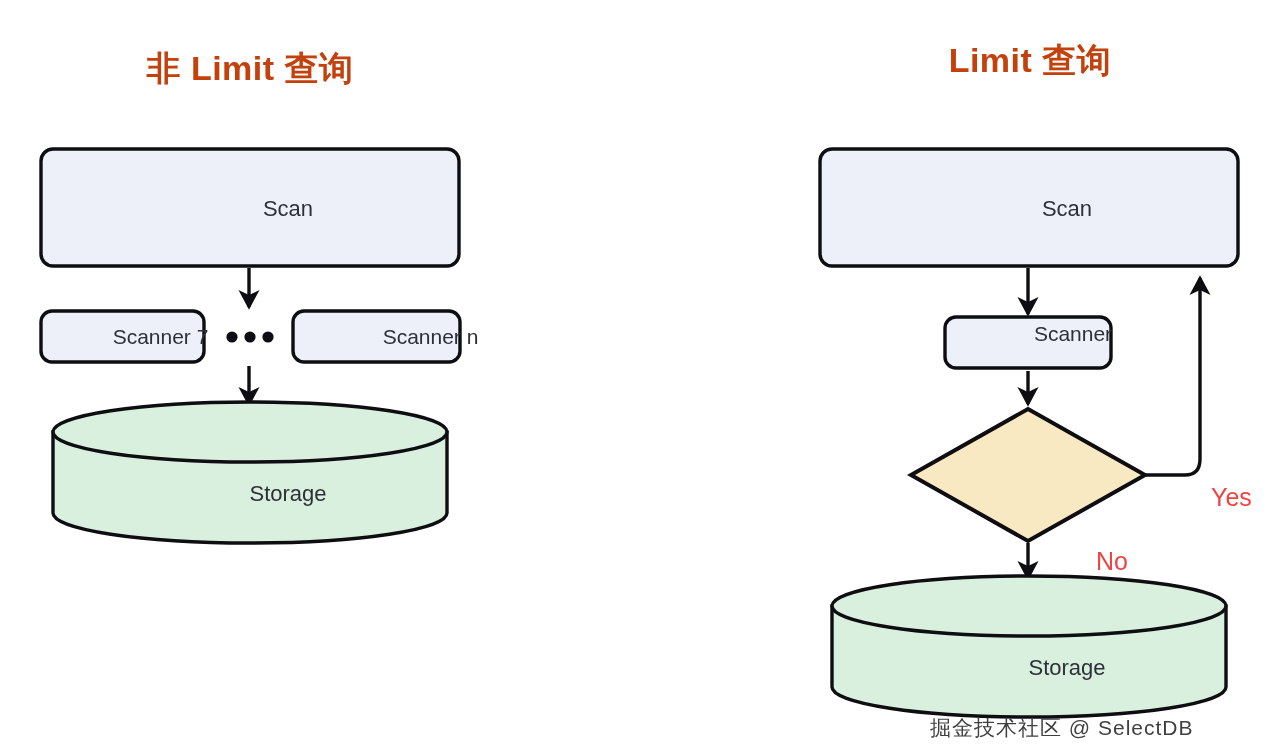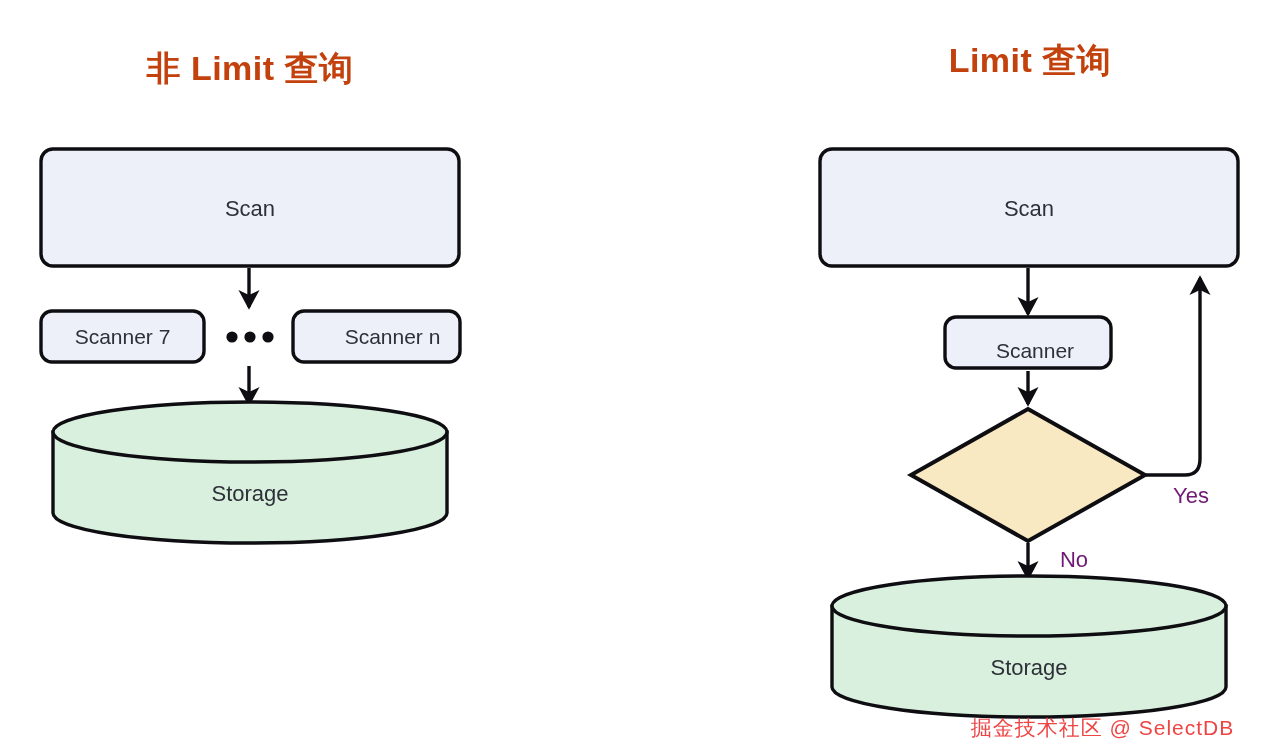--- a/index.html
+++ b/index.html
@@ -32,37 +32,38 @@
   }
   #title-left  { left: 0px;   top: 46px; width: 500px; }
   #title-right { left: 790px; top: 38px; width: 480px; }
 
   .node-label {
     position: absolute;
     text-align: center;
     white-space: nowrap;
     color: #2d3038;
     pointer-events: none;
+    padding-left: 38px;
   }
   .lbl-scan      { font-size: 22px; }
   .lbl-scanner   { font-size: 21px; }
   .lbl-storage   { font-size: 22px; }
   .lbl-diamond   { font-size: 21px; line-height: 29px; }
-  .lbl-edge      { font-size: 22px; color: #701a75; }
+  .lbl-edge      { font-size: 25px; color: #ef4444; }
 
   .watermark {
     position: absolute;
     left: 930px;
     top: 714px;
     width: 345px;
     font-size: 21px;
-    color: #ef4444;
+    color: #404040;
     letter-spacing: 1px;
     white-space: nowrap;
-    text-align: center;
+    text-align: left;
   }
 </style>
 </head>
 <body>
 
 <svg class="canvas" viewBox="0 0 1280 755" xmlns="http://www.w3.org/2000/svg">
   <defs>
     <marker id="arrowhead" markerWidth="9" markerHeight="9" refX="5.6" refY="3.6" orient="auto" markerUnits="strokeWidth">
       <path d="M0.6,0.5 L6.4,3.6 L0.6,6.7 L2.1,3.6 Z" fill="#0e0e12"></path>
     </marker>
@@ -120,21 +121,21 @@
 <div class="node-label lbl-scan" style="left:41px; top:196px; width:418px;">Scan</div>
 
 <div class="node-label lbl-scanner" style="left:41px; top:325px; width:163px;">Scanner 7</div>
 
 <div class="node-label lbl-scanner" style="left:293px; top:325px; width:155px;margin-left:22px;">Scanner n</div>
 
 <div class="node-label lbl-storage" style="left:53px; top:481px; width:394px;">Storage</div>
 
 <div class="node-label lbl-scan" style="left:820px; top:196px; width:418px;">Scan</div>
 
-<div class="node-label lbl-scanner" style="left:945px; top:339px; width:180px;">Scanner</div>
+<div class="node-label lbl-scanner" style="left:945px; top:322px; width:180px;">Scanner</div>
 
 <div class="node-label lbl-diamond" style="left:928px; top:443px; width:200px;">
 </div>
 
 <div class="node-label lbl-edge" style="left:1173px; top:483px; width:60px; text-align:left;">Yes</div>
 
 <div class="node-label lbl-edge" style="left:1044px; top:547px; width:60px; text-align:center;">No</div>
 
 <div class="node-label lbl-storage" style="left:832px; top:655px; width:394px;">Storage</div>
 

